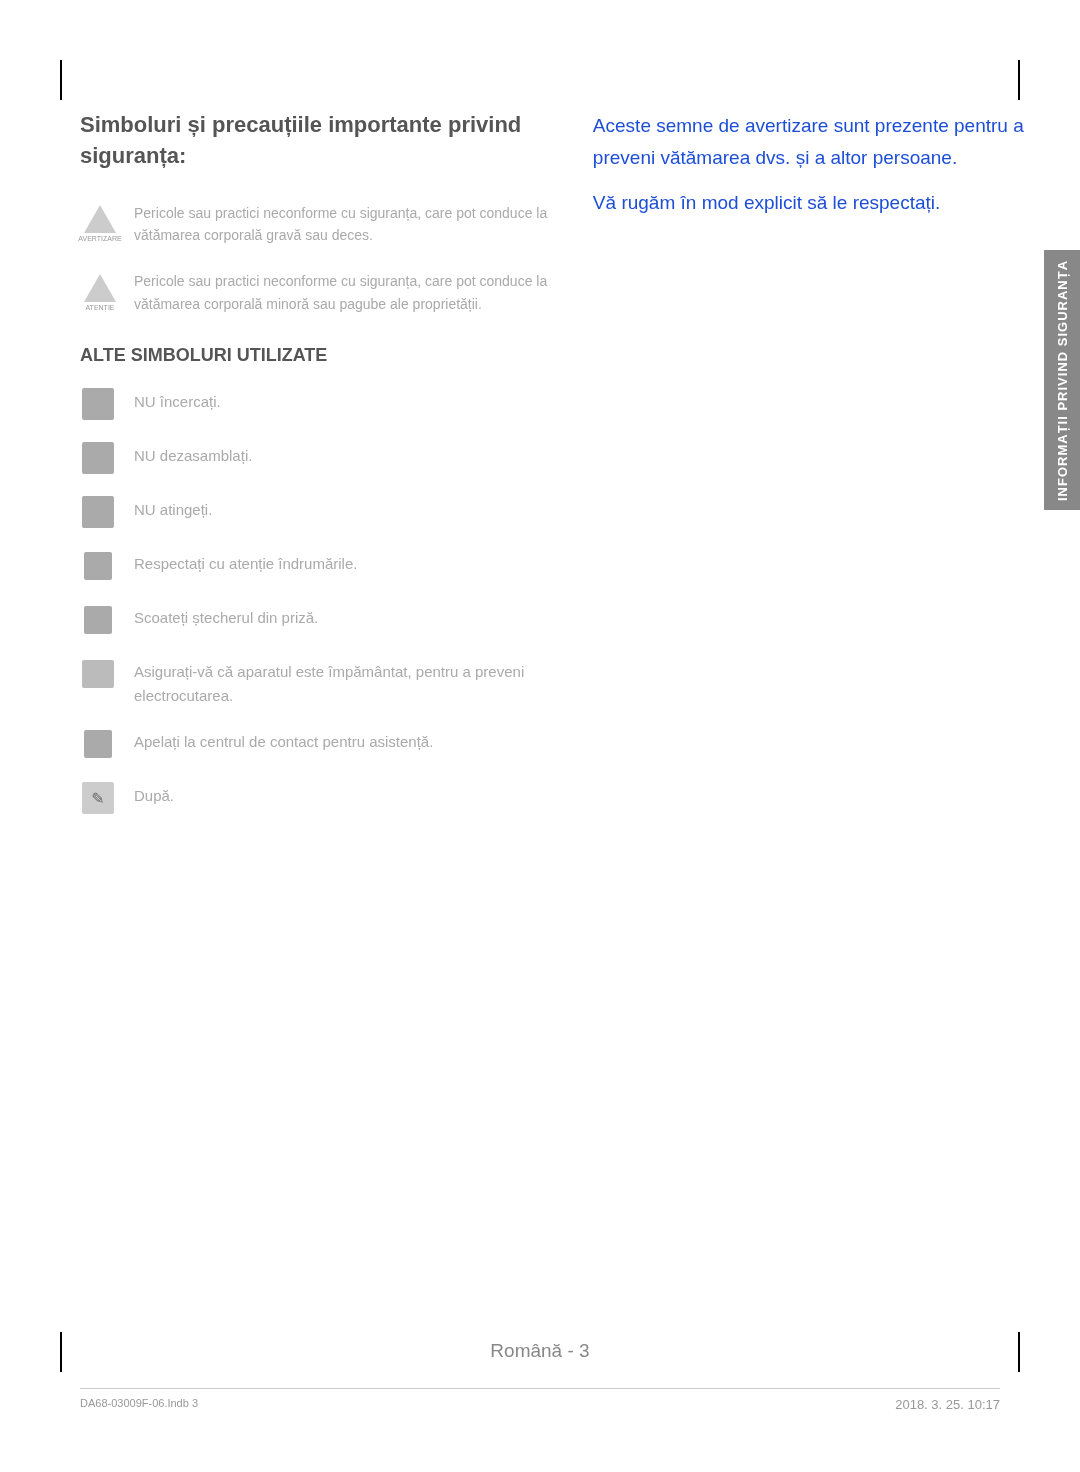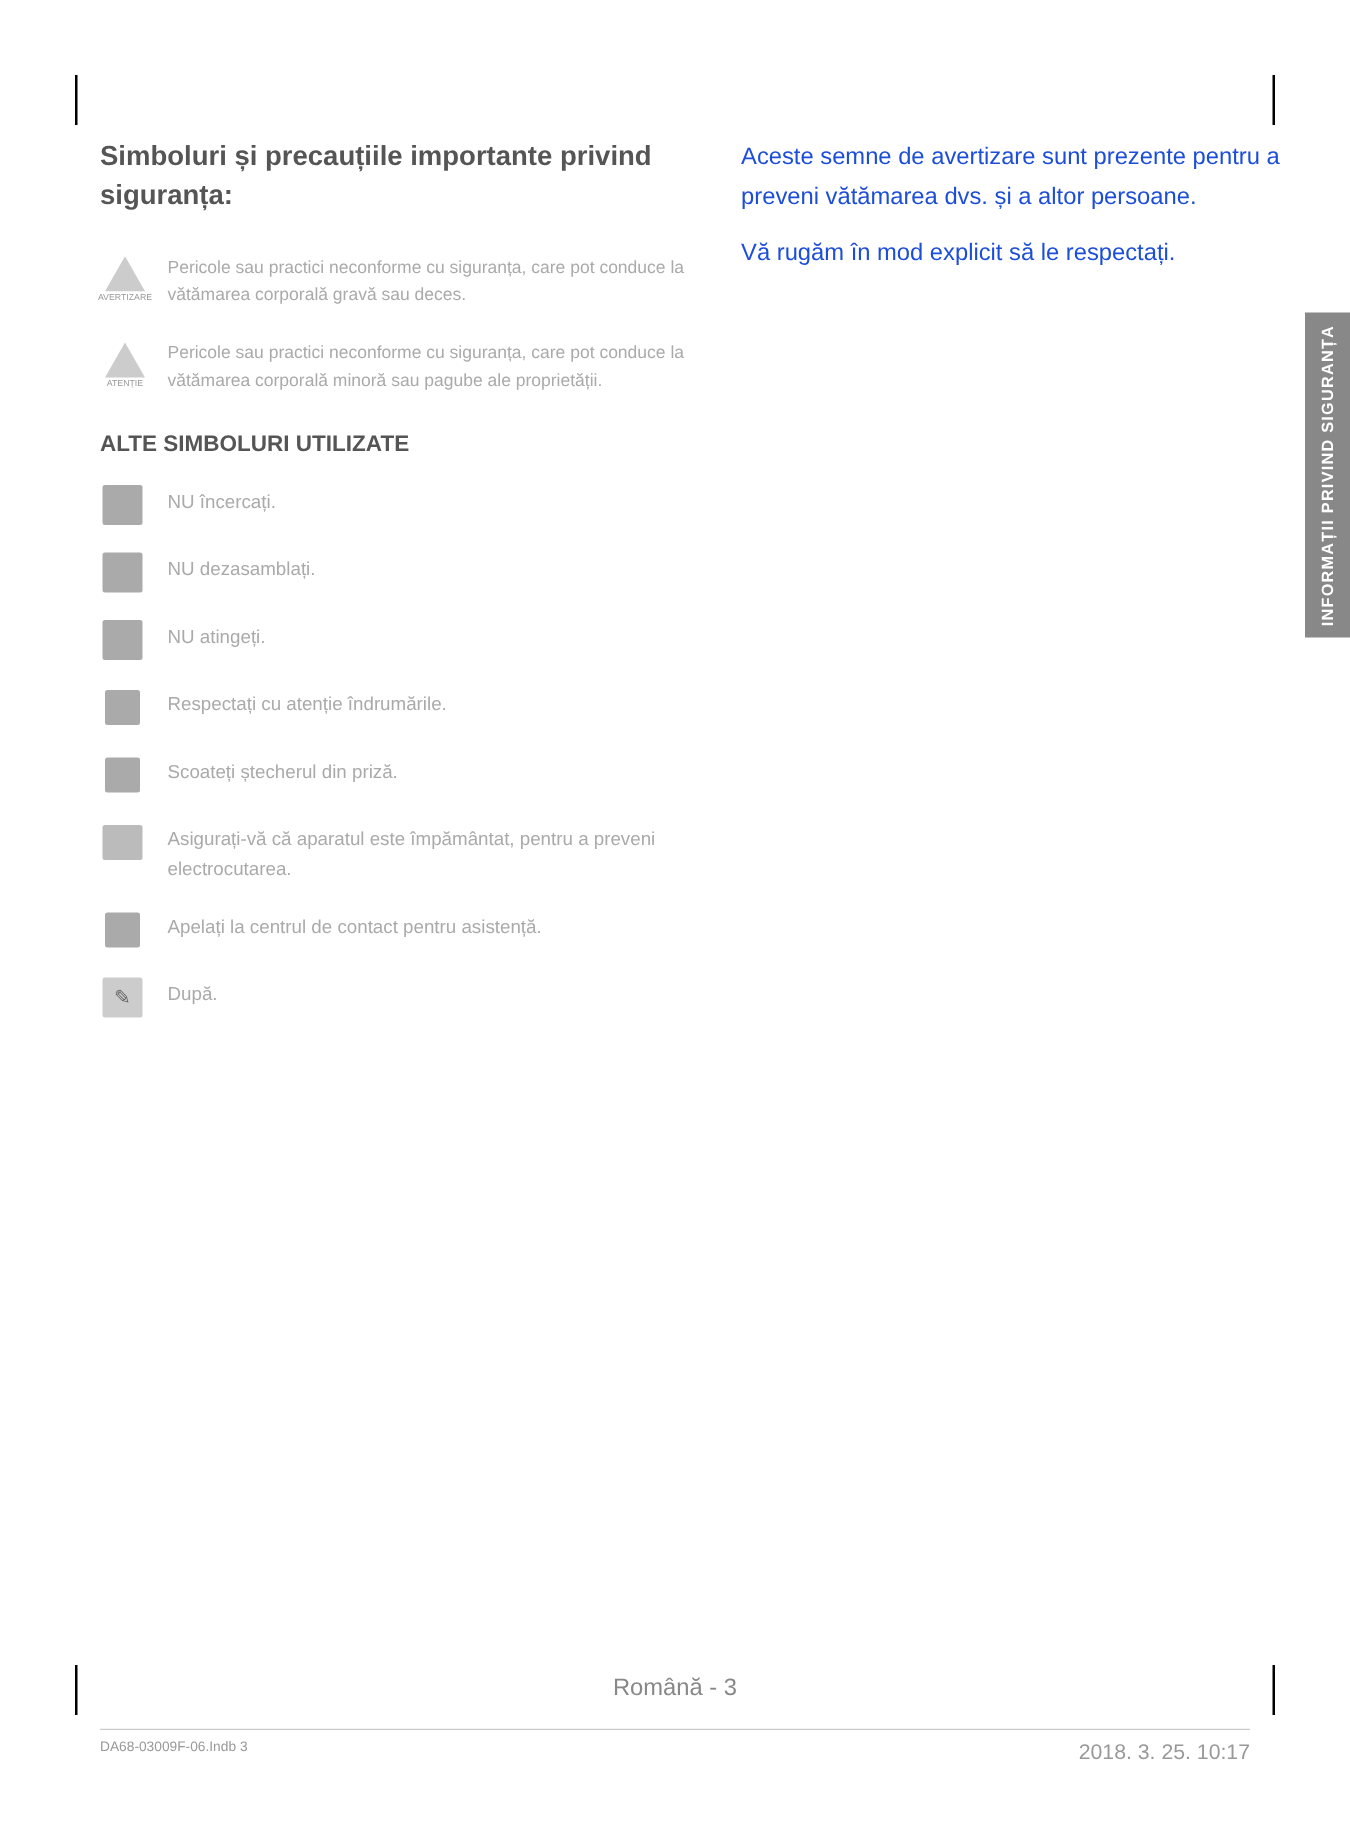--- a/index.html
+++ b/index.html
@@ -236,21 +236,21 @@
       display: flex;
       justify-content: space-between;
     }
 
     .footer-left {
       font-size: 11px;
       color: #999;
     }
 
     .footer-right {
-      font-size: 17px;
+      font-size: 13px;
       color: #999;
     }
 
     
     .page-number-area {
       position: absolute;
       bottom: 110px;
       left: 0;
       right: 0;
       text-align: center;

